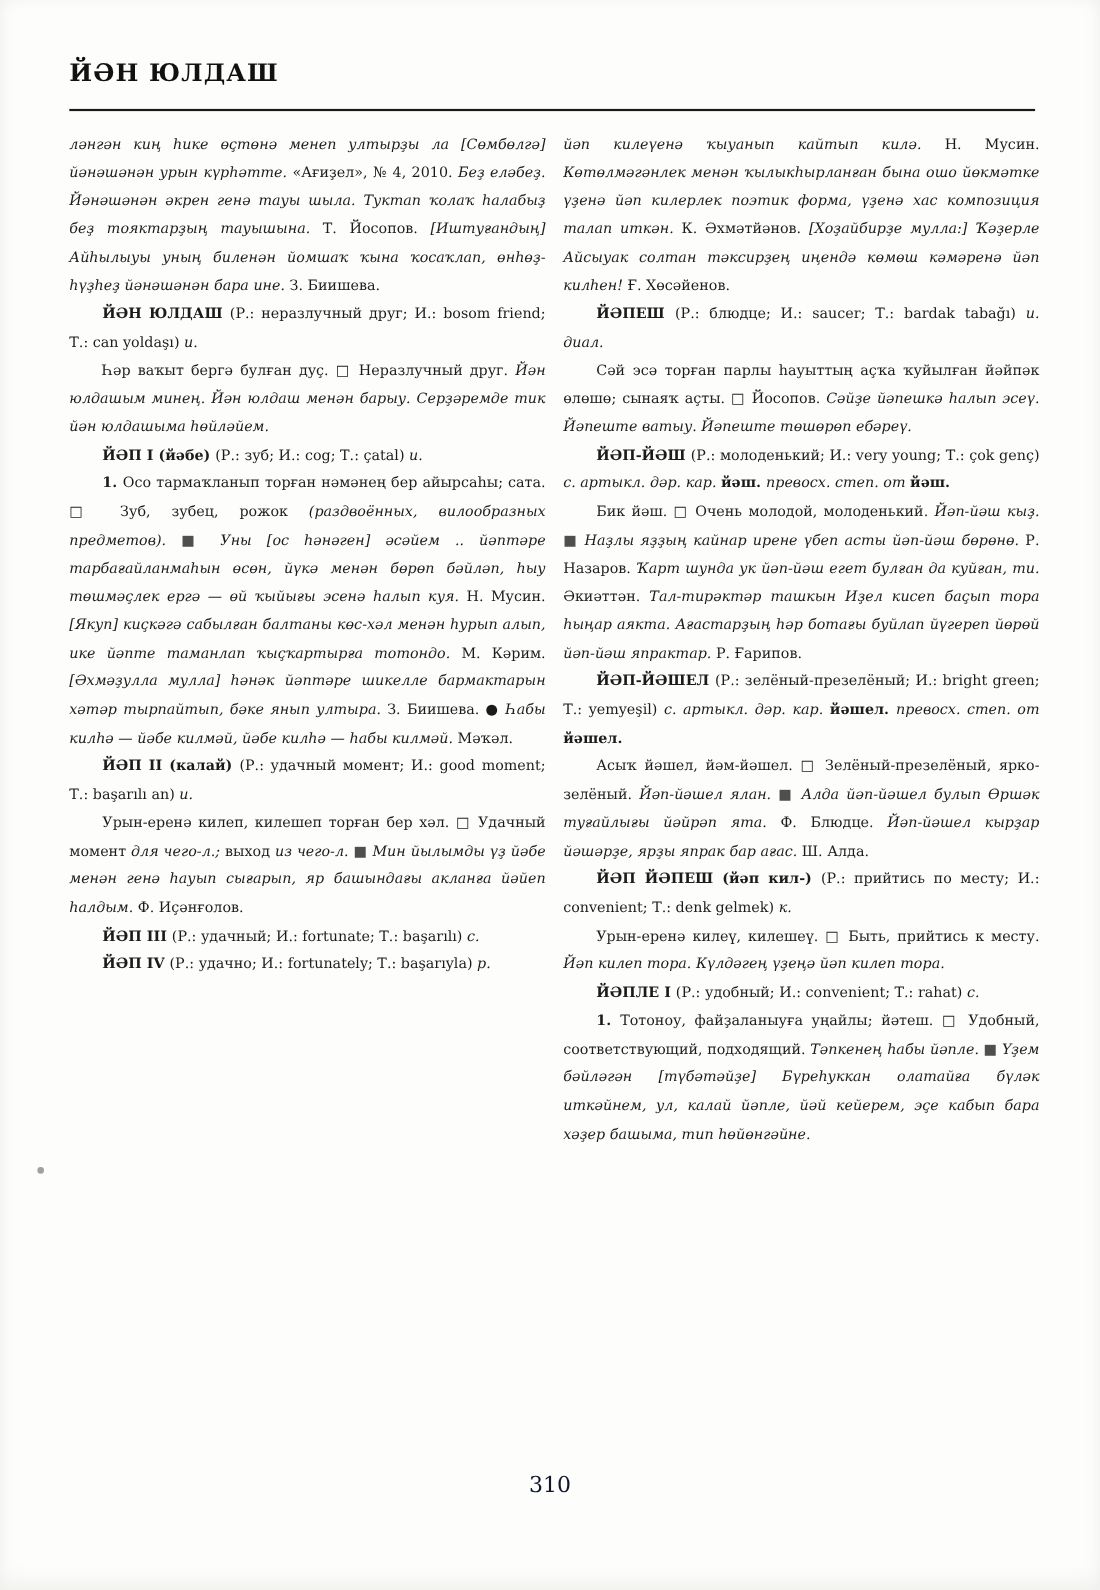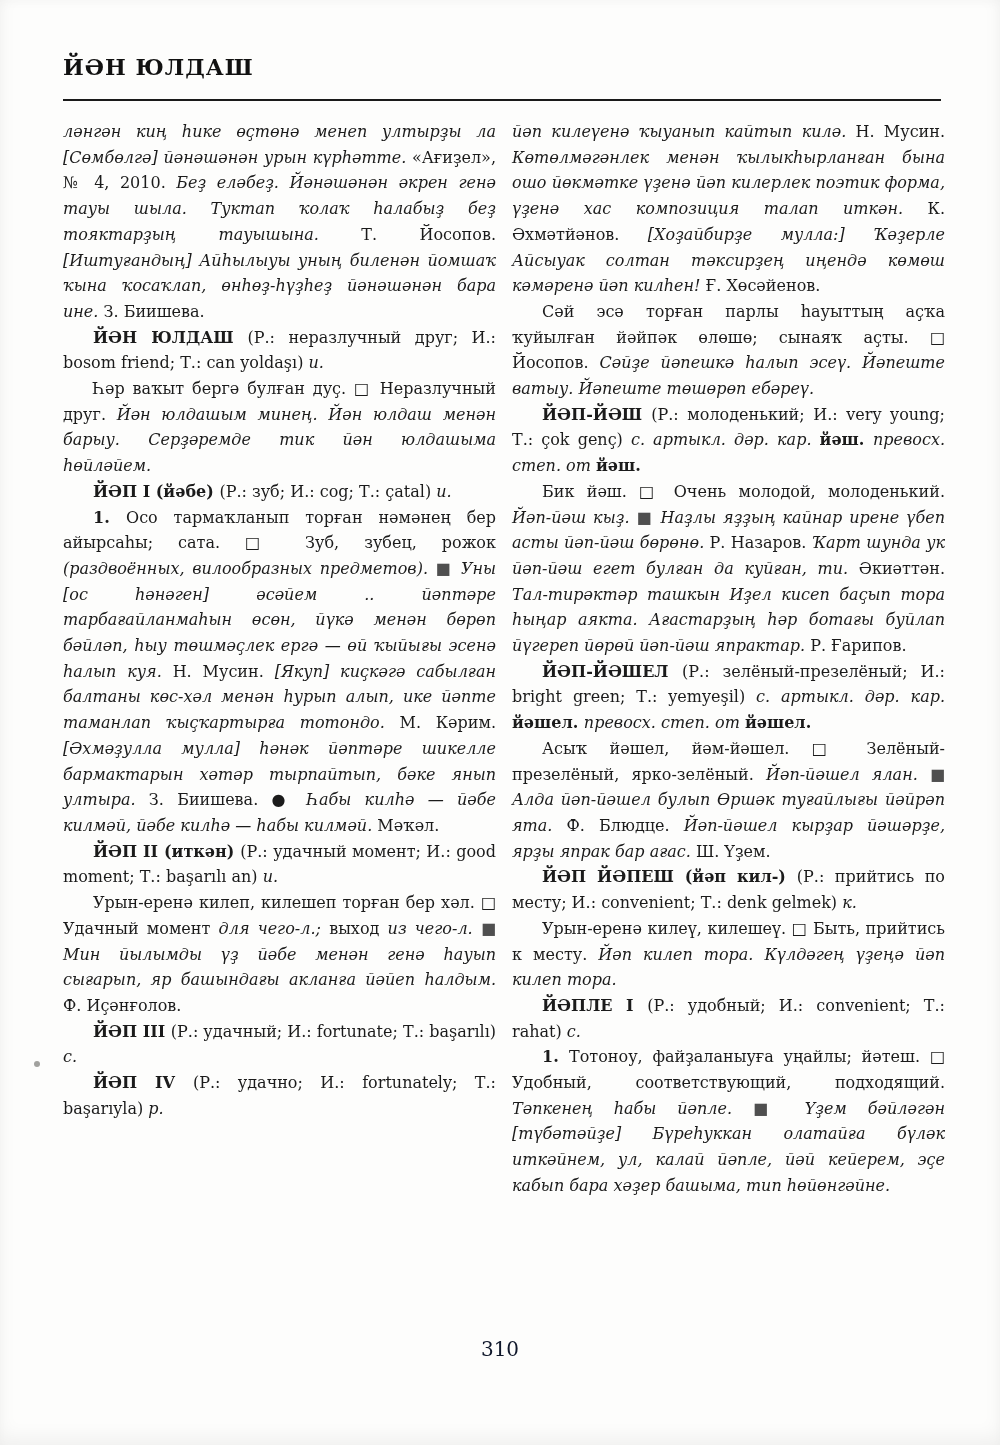--- a/index.html
+++ b/index.html
@@ -22,21 +22,21 @@
     position:absolute;left:63px;top:99px;width:878px;height:2px;
     background:#1a1a1a;
   }
   .content{
     position:absolute;left:63px;top:119px;width:882px;
     display:flex;gap:16px;
   }
   .column{width:433px;flex:0 0 433px;}
   .column p{
     margin:0;
-    font-size:16px;
+    font-size:13px;
     line-height:25.7px;
     text-align:justify;
     color:#1b1b1b;
   }
   .column p.ind{text-indent:30px;}
   .r-b{font-weight:bold;}
   .r-i{font-style:italic;}
   .r-q{color:#4f4f4f;font-style:normal;}
   .footer{
     position:absolute;left:0;top:1337px;width:100%;
@@ -56,32 +56,33 @@
 
   <div class="rule"></div>
 
   <main class="content">
     <div class="column" id="col-left">
         <p class=""><span class="r-i">ләнгән киң һике өҫтөнә менеп ултырҙы ла [Сөмбөлгә] йәнәшәнән урын күрһәтте. </span><span class="r-n">«Ағиҙел», № 4, 2010. </span><span class="r-i">Беҙ еләбеҙ. Йәнәшәнән әкрен генә тауы шыла. Туктап ҡолаҡ һалабыҙ беҙ тояктарҙың тауышына. </span><span class="r-n">Т. Йосопов. </span><span class="r-i">[Иштуғандың] Айһылыуы уның биленән йомшаҡ ҡына ҡосаҡлап, өнһөҙ-һүҙһеҙ йәнәшәнән бара ине. </span><span class="r-n">З. Биишева.</span></p>
         <p class="ind"><span class="r-b">ЙӘН ЮЛДАШ </span><span class="r-n">(Р.: неразлучный друг; И.: bosom friend; Т.: can yoldaşı) </span><span class="r-i">и.</span></p>
         <p class="ind"><span class="r-n">Һәр ваҡыт бергә булған дуҫ. □ Неразлучный друг. </span><span class="r-i">Йән юлдашым минең. Йән юлдаш менән барыу. Серҙәремде тик йән юлдашыма һөйләйем.</span></p>
         <p class="ind"><span class="r-b">ЙӘП I (йәбе) </span><span class="r-n">(Р.: зуб; И.: cog; Т.: çatal) </span><span class="r-i">и.</span></p>
         <p class="ind"><span class="r-b">1. </span><span class="r-n">Осо тармаҡланып торған нәмәнең бер айырсаһы; сата. □ Зуб, зубец, рожок </span><span class="r-i">(раздвоённых, вилообразных предметов).</span><span class="r-q"> ■ </span><span class="r-i">Уны [ос һәнәген] әсәйем .. йәптәре тарбағайланмаһын өсөн, йүкә менән бөрөп бәйләп, һыу төшмәҫлек ергә — өй ҡыйығы эсенә һалып куя. </span><span class="r-n">Н. Мусин. </span><span class="r-i">[Якуп] киҫкәгә сабылған балтаны көс-хәл менән һурып алып, ике йәпте таманлап ҡыҫҡартырға тотондо. </span><span class="r-n">М. Кәрим. </span><span class="r-i">[Әхмәҙулла мулла] һәнәк йәптәре шикелле бармактарын хәтәр тырпайтып, бәке янып ултыра. </span><span class="r-n">З. Биишева. ● </span><span class="r-i">Һабы килһә — йәбе килмәй, йәбе килһә — һабы килмәй. </span><span class="r-n">Мәҡәл.</span></p>
-        <p class="ind"><span class="r-b">ЙӘП II (иткән) </span><span class="r-n">(Р.: удачный момент; И.: good moment; Т.: başarılı an) </span><span class="r-i">и.</span></p>
+        <p class="ind"><span class="r-b">ЙӘП II (калай) </span><span class="r-n">(Р.: удачный момент; И.: good moment; Т.: başarılı an) </span><span class="r-i">и.</span></p>
         <p class="ind"><span class="r-n">Урын-еренә килеп, килешеп торған бер хәл. □ Удачный момент </span><span class="r-i">для чего-л.; </span><span class="r-n">выход </span><span class="r-i">из чего-л.</span><span class="r-q"> ■ </span><span class="r-i">Мин йылымды үҙ йәбе менән генә һауып сығарып, яр башындағы акланға йәйеп һалдым. </span><span class="r-n">Ф. Иҫәнғолов.</span></p>
         <p class="ind"><span class="r-b">ЙӘП III </span><span class="r-n">(Р.: удачный; И.: fortunate; Т.: başarılı) </span><span class="r-i">с.</span></p>
         <p class="ind"><span class="r-b">ЙӘП IV </span><span class="r-n">(Р.: удачно; И.: fortunately; Т.: başarıyla) </span><span class="r-i">р.</span></p>
       </div>
     <div class="column" id="col-right">
         <p class=""><span class="r-i">йәп килеүенә ҡыуанып кайтып килә. </span><span class="r-n">Н. Мусин. </span><span class="r-i">Көтөлмәгәнлек менән ҡылыкһырланған бына ошо йөкмәтке үҙенә йәп килерлек поэтик форма, үҙенә хас композиция талап иткән. </span><span class="r-n">К. Әхмәтйәнов. </span><span class="r-i">[Хоҙайбирҙе мулла:] Ҡәҙерле Айсыуак солтан тәксирҙең иңендә көмөш кәмәренә йәп килһен! </span><span class="r-n">Ғ. Хөсәйенов.</span></p>
+        <p class="ind"><span class="r-b">ЙӘПЕШ </span><span class="r-n">(Р.: блюдце; И.: saucer; Т.: bardak tabağı) </span><span class="r-i">и. диал.</span></p>
         <p class="ind"><span class="r-n">Сәй эсә торған парлы һауыттың аҫҡа ҡуйылған йәйпәк өлөшө; сынаяҡ аҫты. □ Йосопов. </span><span class="r-i">Сәйҙе йәпешкә һалып эсеү. Йәпеште ватыу. Йәпеште төшөрөп ебәреү.</span></p>
         <p class="ind"><span class="r-b">ЙӘП-ЙӘШ </span><span class="r-n">(Р.: молоденький; И.: very young; Т.: çok genç) </span><span class="r-i">с. артыкл. дәр. кар. </span><span class="r-b">йәш. </span><span class="r-i">превосх. степ. от </span><span class="r-b">йәш.</span></p>
         <p class="ind"><span class="r-n">Бик йәш. □ Очень молодой, молоденький. </span><span class="r-i">Йәп-йәш кыҙ.</span><span class="r-q"> ■ </span><span class="r-i">Наҙлы яҙҙың кайнар ирене үбеп асты йәп-йәш бөрөнө. </span><span class="r-n">Р. Назаров. </span><span class="r-i">Ҡарт шунда ук йәп-йәш егет булған да куйған, ти. </span><span class="r-n">Әкиәттән. </span><span class="r-i">Тал-тирәктәр ташкын Иҙел кисеп баҫып тора һыңар аякта. Ағастарҙың һәр ботағы буйлап йүгереп йөрөй йәп-йәш япрактар. </span><span class="r-n">Р. Ғарипов.</span></p>
         <p class="ind"><span class="r-b">ЙӘП-ЙӘШЕЛ </span><span class="r-n">(Р.: зелёный-презелёный; И.: bright green; Т.: yemyeşil) </span><span class="r-i">с. артыкл. дәр. кар. </span><span class="r-b">йәшел. </span><span class="r-i">превосх. степ. от </span><span class="r-b">йәшел.</span></p>
-        <p class="ind"><span class="r-n">Асыҡ йәшел, йәм-йәшел. □ Зелёный-презелёный, ярко-зелёный. </span><span class="r-i">Йәп-йәшел ялан.</span><span class="r-q"> ■ </span><span class="r-i">Алда йәп-йәшел булып Өршәк туғайлығы йәйрәп ята. </span><span class="r-n">Ф. Блюдце. </span><span class="r-i">Йәп-йәшел кырҙар йәшәрҙе, ярҙы япрак бар ағас. </span><span class="r-n">Ш. Үҙем.</span></p>
+        <p class="ind"><span class="r-n">Асыҡ йәшел, йәм-йәшел. □ Зелёный-презелёный, ярко-зелёный. </span><span class="r-i">Йәп-йәшел ялан.</span><span class="r-q"> ■ </span><span class="r-i">Алда йәп-йәшел булып Өршәк туғайлығы йәйрәп ята. </span><span class="r-n">Ф. Блюдце. </span><span class="r-i">Йәп-йәшел кырҙар йәшәрҙе, ярҙы япрак бар ағас. </span><span class="r-n">Ш. Алда.</span></p>
         <p class="ind"><span class="r-b">ЙӘП ЙӘПЕШ (йәп кил-) </span><span class="r-n">(Р.: прийтись по месту; И.: convenient; Т.: denk gelmek) </span><span class="r-i">к.</span></p>
         <p class="ind"><span class="r-n">Урын-еренә килеү, килешеү. □ Быть, прийтись к месту. </span><span class="r-i">Йәп килеп тора. Күлдәгең үҙеңә йәп килеп тора.</span></p>
         <p class="ind"><span class="r-b">ЙӘПЛЕ I </span><span class="r-n">(Р.: удобный; И.: convenient; Т.: rahat) </span><span class="r-i">с.</span></p>
         <p class="ind"><span class="r-b">1. </span><span class="r-n">Тотоноу, файҙаланыуға уңайлы; йәтеш. □ Удобный, соответствующий, подходящий. </span><span class="r-i">Тәпкенең һабы йәпле.</span><span class="r-q"> ■ </span><span class="r-i">Үҙем бәйләгән [түбәтәйҙе] Бүреһуккан олатайға бүләк иткәйнем, ул, калай йәпле, йәй кейерем, эҫе кабып бара хәҙер башыма, тип һөйөнгәйне. </span></p>
       </div>
   </main>
 
   <div class="speck"></div>
 
   <footer class="footer">

